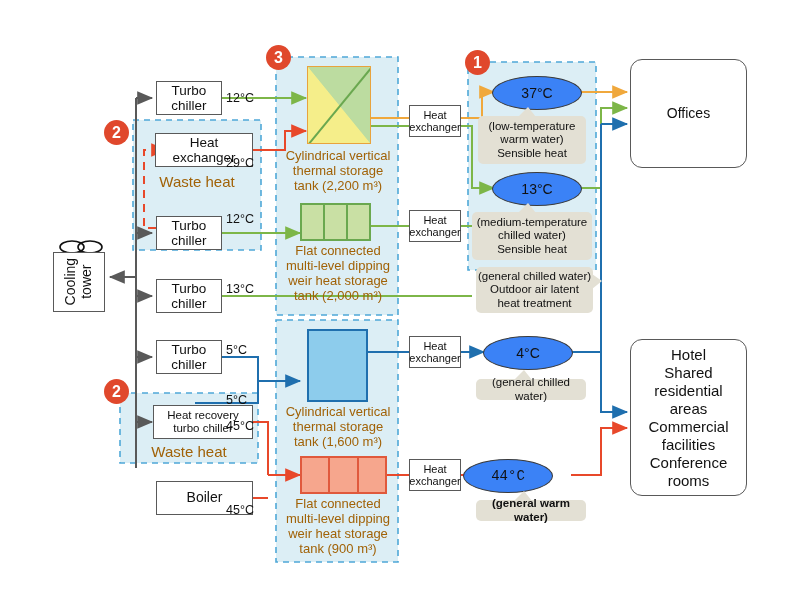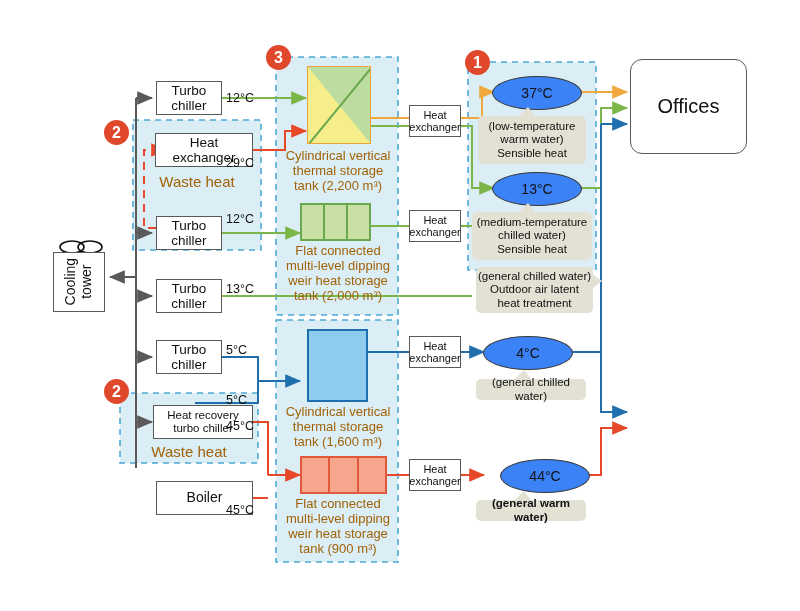--- a/index.html
+++ b/index.html
@@ -241,21 +241,21 @@
   <div class="temp" style="left:226px;top:213px;">12°C</div>
   <div class="temp" style="left:226px;top:283px;">13°C</div>
   <div class="temp" style="left:226px;top:344px;">5°C</div>
   <div class="temp" style="left:226px;top:394px;">5°C</div>
   <div class="temp" style="left:226px;top:420px;">45°C</div>
   <div class="temp" style="left:226px;top:504px;">45°C</div>
 
   <div class="ellipse" style="left:492px;top:76px;width:88px;height:32px;">37°C</div>
   <div class="ellipse" style="left:492px;top:172px;width:88px;height:32px;">13°C</div>
   <div class="ellipse" style="left:483px;top:336px;width:88px;height:32px;">4°C</div>
-  <div class="ellipse" style="left:500px;top:459px;width:88px;height:32px;">44°C</div>
+  <div class="ellipse" style="left:463px;top:459px;width:88px;height:32px;font-family:Liberation Mono, monospace;">44°C</div>
 
   <div class="callout" style="left:478px;top:116px;width:108px;height:48px;font-size:11.5px;white-space:pre-line;">
     <svg style="position:absolute;left:38px;top:-9px;" width="22" height="10" viewBox="0 0 22 10">
       <path d="M2,10 L12,0 L20,10 z" fill="#e3e0d4"></path>
       </svg>
     <span>(low-temperature
 warm water)
 Sensible heat</span>
   </div>
 
@@ -284,18 +284,28 @@
     <span>(general chilled water)</span>
   </div>
 
   <div class="callout" style="left:476px;top:500px;width:110px;height:21px;font-size:11.5px;font-weight:bold;">
     <svg style="position:absolute;left:36px;top:-9px;" width="22" height="10" viewBox="0 0 22 10">
       <path d="M2,10 L12,0 L20,10 z" fill="#e3e0d4"></path>
       </svg>
     <span>(general warm water)</span>
   </div>
 
-  <div class="node boxframe rounded" style="left:630px;top:59px;width:117px;height:95px;font-size:20px;">
+  <div class="node boxframe rounded" style="left:630px;top:59px;width:117px;height:109px;font-size:14px;">
     <span>Offices</span>
   </div>
 
+  <div class="node boxframe rounded" style="left:630px;top:339px;width:117px;height:157px;font-size:15px;">
+    <span style="white-space:pre-line;line-height:1.2;">Hotel
+Shared
+residential
+areas
+Commercial
+facilities
+Conference
+rooms</span>
+  </div>
 
 </div>
 
 </body></html>

